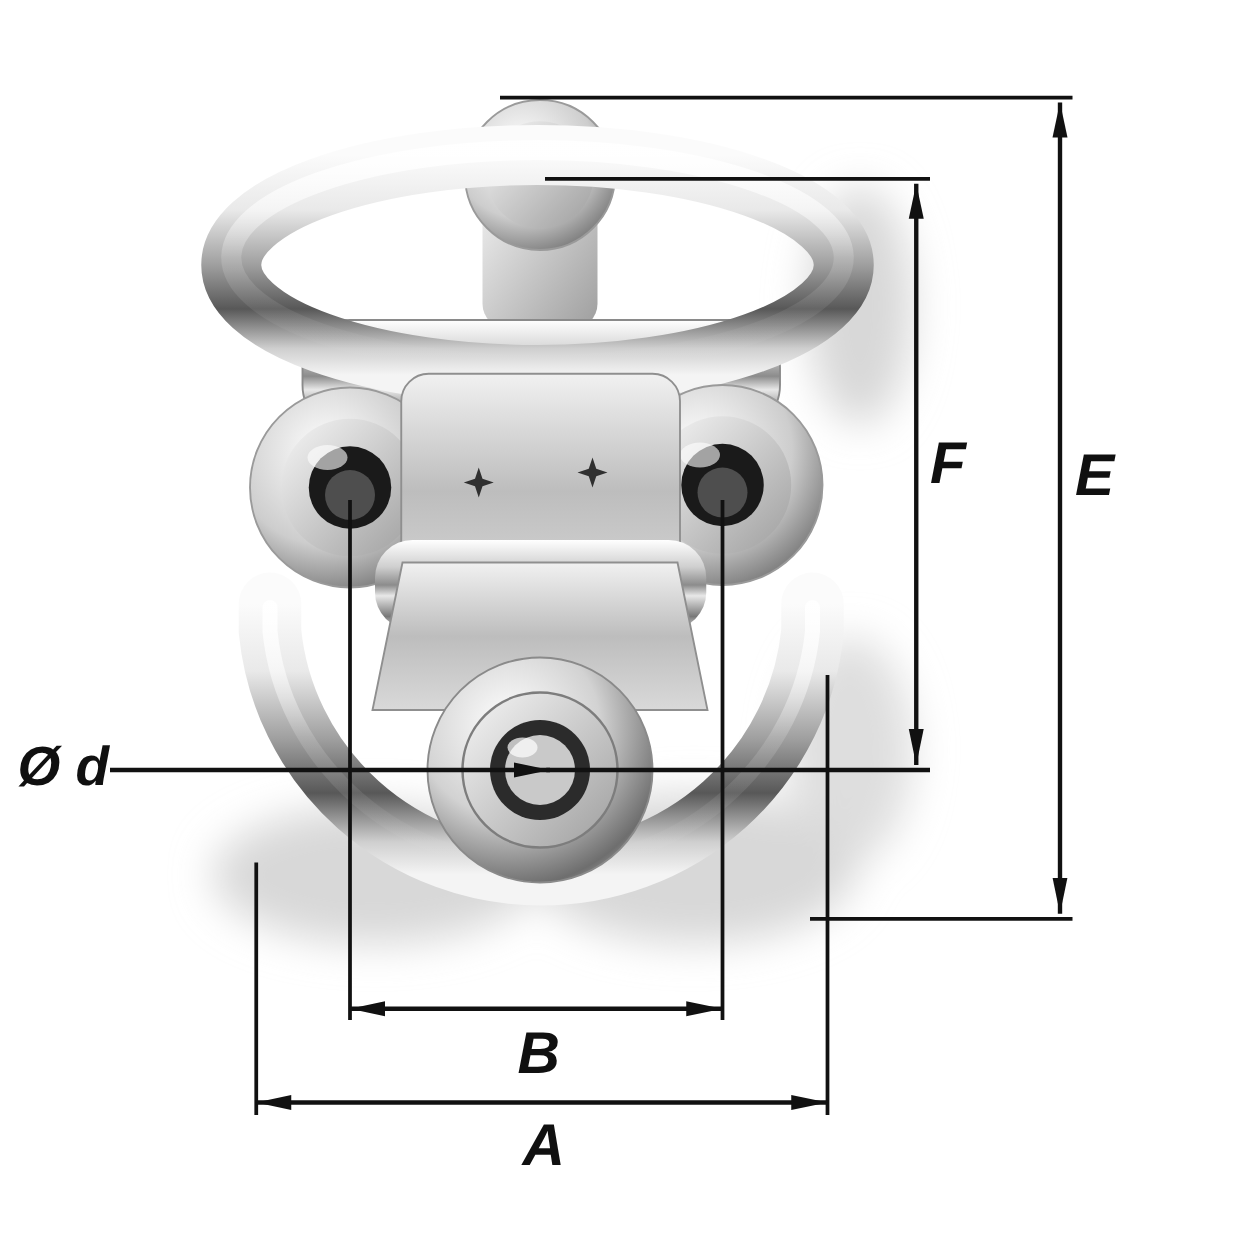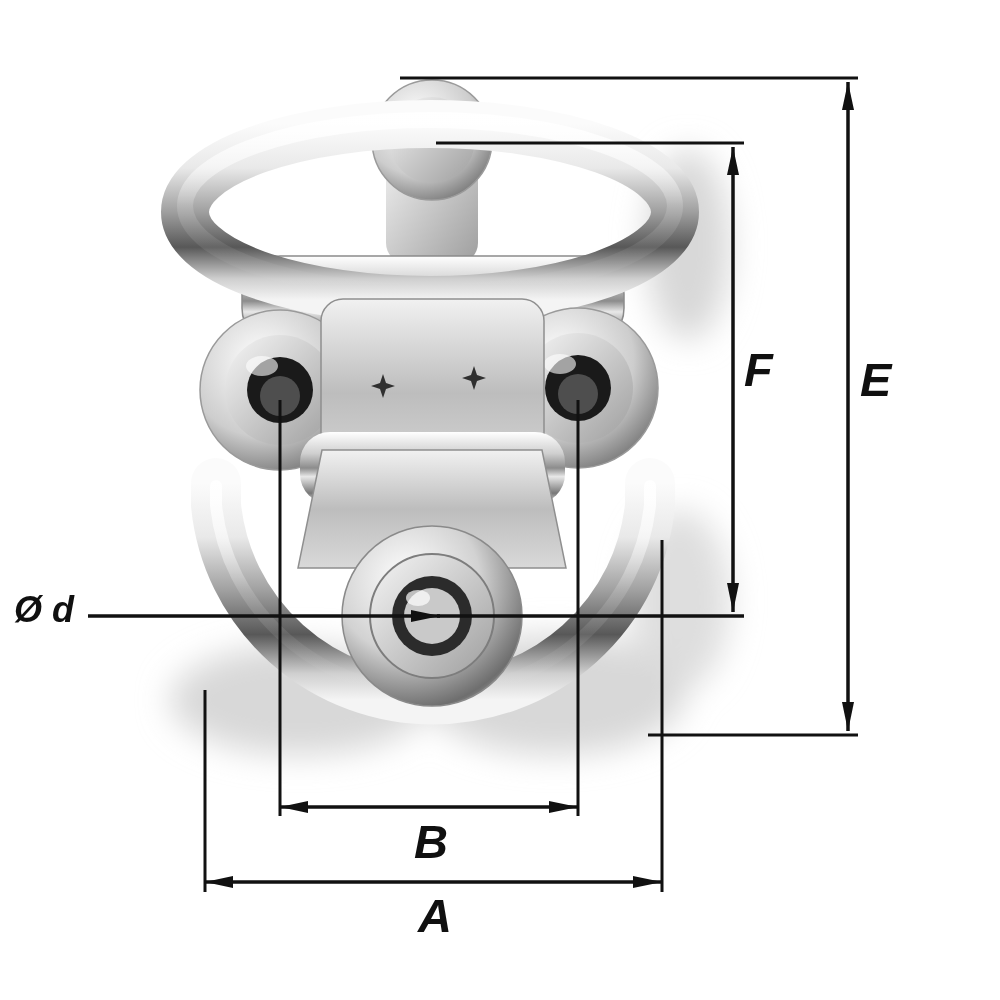--- a/index.html
+++ b/index.html
@@ -6,21 +6,21 @@
   .canvas{
     position:relative;width:1000px;height:1000px;background:#ffffff;
     overflow:hidden;font-family:"Liberation Sans",sans-serif;
   }
   .canvas svg{position:absolute;left:0;top:0;}
   .dim-label{
     position:absolute;font-style:italic;font-weight:700;font-size:47px;
     color:#101010;line-height:1;white-space:nowrap;
     font-family:"Liberation Sans",sans-serif;
   }
-  .dim-label.small{font-size:36px;}
+  .dim-label.small{font-size:44px;}
 </style>
 </head>
 <body>
 
 <div class="canvas">
 
   <svg width="1000" height="1000" viewBox="0 0 1000 1000">
     <defs>
       <linearGradient id="chromeV" x1="0" y1="0" x2="0" y2="1">
         <stop offset="0" stop-color="#ffffff"></stop>

